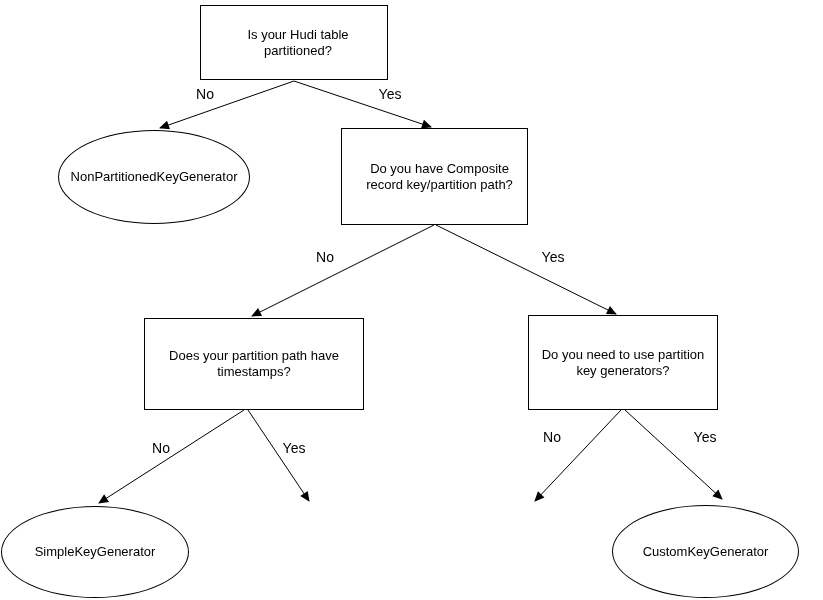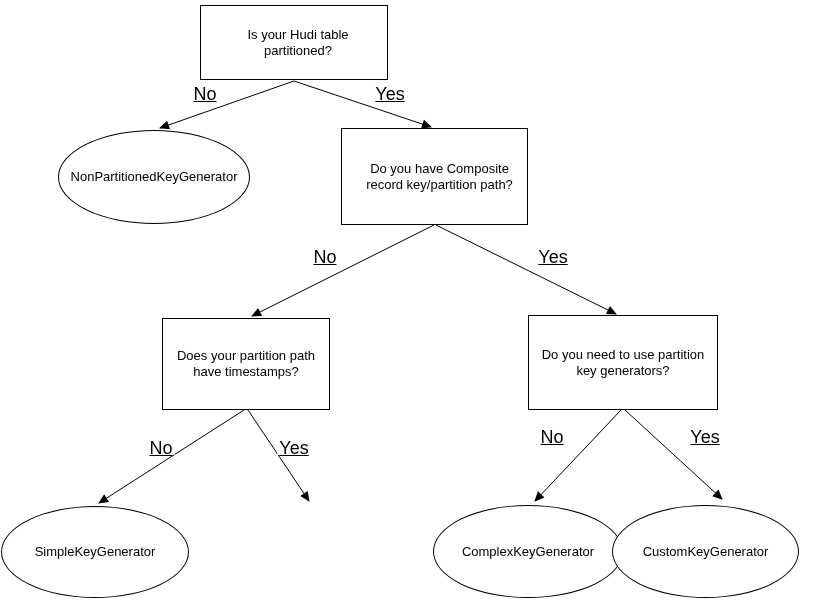--- a/index.html
+++ b/index.html
@@ -35,27 +35,26 @@
     line-height: 16px;
     color: #000000;
   }
   .node.rect { border-radius: 0; }
   .node.rect span { padding: 0 10px; }
   .node.ellipse { border-radius: 50%; }
   .node.ellipse span { white-space: nowrap; }
   .edge-label {
     position: absolute;
     transform: translateX(-50%);
-    font-size: 18px;
+    font-size: 14px;
     line-height: 14px;
     color: #000000;
     background: #ffffff;
     padding: 0 2px;
     white-space: nowrap;
-    text-decoration: underline;
   }
 </style>
 </head>
 <body>
 
 <div id="canvas">
 
   <svg id="edges" width="823" height="600" viewBox="0 0 823 600" xmlns="http://www.w3.org/2000/svg">
     <defs>
       <marker id="arrow" markerUnits="userSpaceOnUse" markerWidth="14" markerHeight="12" refX="10" refY="6" orient="auto">
@@ -73,40 +72,37 @@
   </svg>
 
   <div class="node rect" style="left:200px; top:5px; width:188px; height:75px;padding-left:8px;">
     <span>Is your Hudi table partitioned?</span>
   </div>
 
   <div class="node rect" style="left:341px; top:128px; width:187px; height:97px;padding-left:10px;">
     <span>Do you have Composite record key/partition path?</span>
   </div>
 
-  <div class="node rect" style="left:162px; top:318px; width:168px; height:92px;">
+  <div class="node rect" style="left:144px; top:318px; width:220px; height:92px;">
     <span>Does your partition path have timestamps?</span>
   </div>
 
   <div class="node rect" style="left:528px; top:315px; width:190px; height:95px;">
     <span>Do you need to use partition key generators?</span>
   </div>
 
   <div class="node ellipse" style="left:58px; top:130px; width:192px; height:94px;">
     <span>NonPartitionedKeyGenerator</span>
   </div>
 
   <div class="node ellipse" style="left:1px; top:506px; width:188px; height:92px;">
     <span>SimpleKeyGenerator</span>
   </div>
 
 
-  <div class="node ellipse" style="left:433px; top:505px; width:190px; height:93px;">
-    <span>ComplexKeyGenerator</span>
-  </div>
 
   <div class="node ellipse" style="left:612px; top:505px; width:187px; height:93px;">
     <span>CustomKeyGenerator</span>
   </div>
 
   <div class="edge-label" style="left:205px; top:87px;">No</div>
   <div class="edge-label" style="left:390px; top:87px;">Yes</div>
 
   <div class="edge-label" style="left:325px; top:250px;">No</div>
   <div class="edge-label" style="left:553px; top:250px;">Yes</div>

